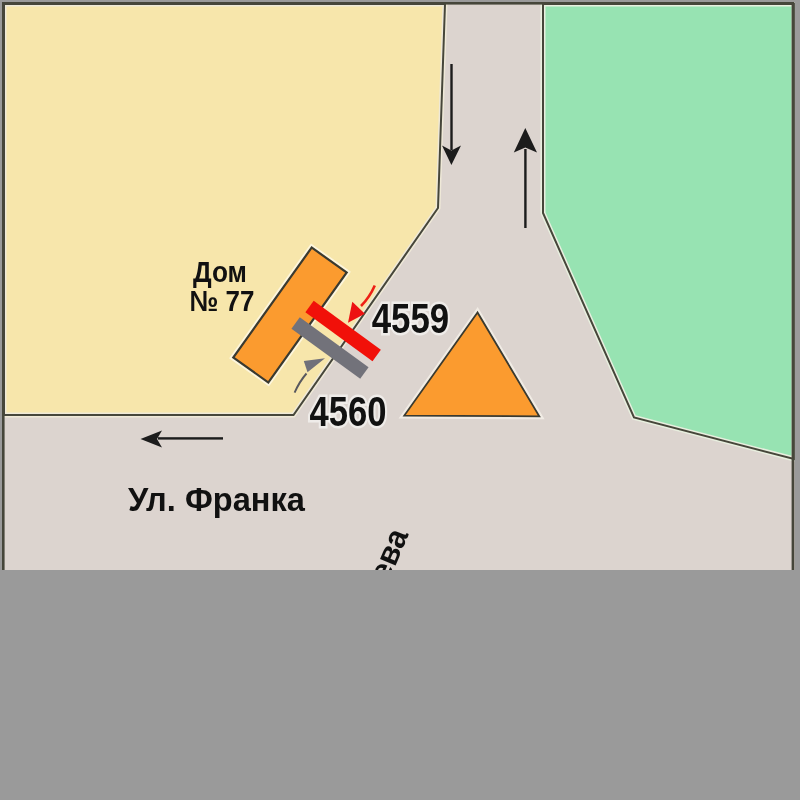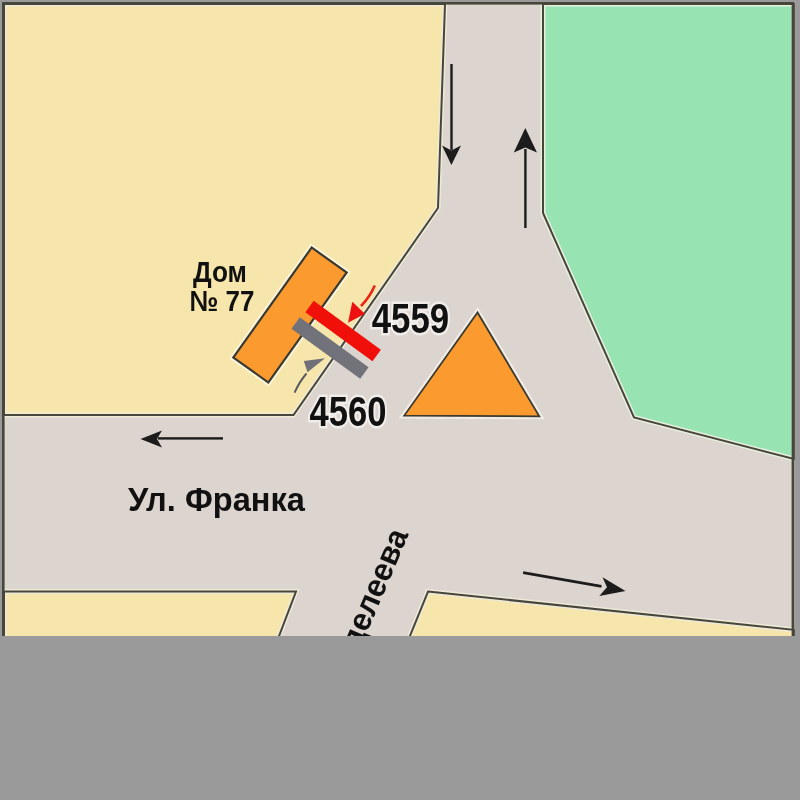--- a/index.html
+++ b/index.html
@@ -1,16 +1,16 @@
 <!DOCTYPE html>
 <html><head>
 <meta charset="utf-8">
 <style>
   html,body{margin:0;padding:0;background:#9a9a9a;}
-  .wrap{width:800px;height:636px;position:relative;font-family:"Liberation Sans", sans-serif;}
+  .wrap{width:800px;height:570px;position:relative;font-family:"Liberation Sans", sans-serif;}
   svg{display:block;}
 </style>
 </head>
 <body>
 <div class="wrap">
 <svg width="800" height="800" viewBox="0 0 800 800" xmlns="http://www.w3.org/2000/svg">
 
   <rect x="2" y="2" width="796" height="796" fill="#dcd4cf"></rect>
 
   <polygon points="4,4 445,4 438,208 293.5,415 4,415" fill="#f7e6ab" stroke="#efe9d8" stroke-width="5"></polygon>

